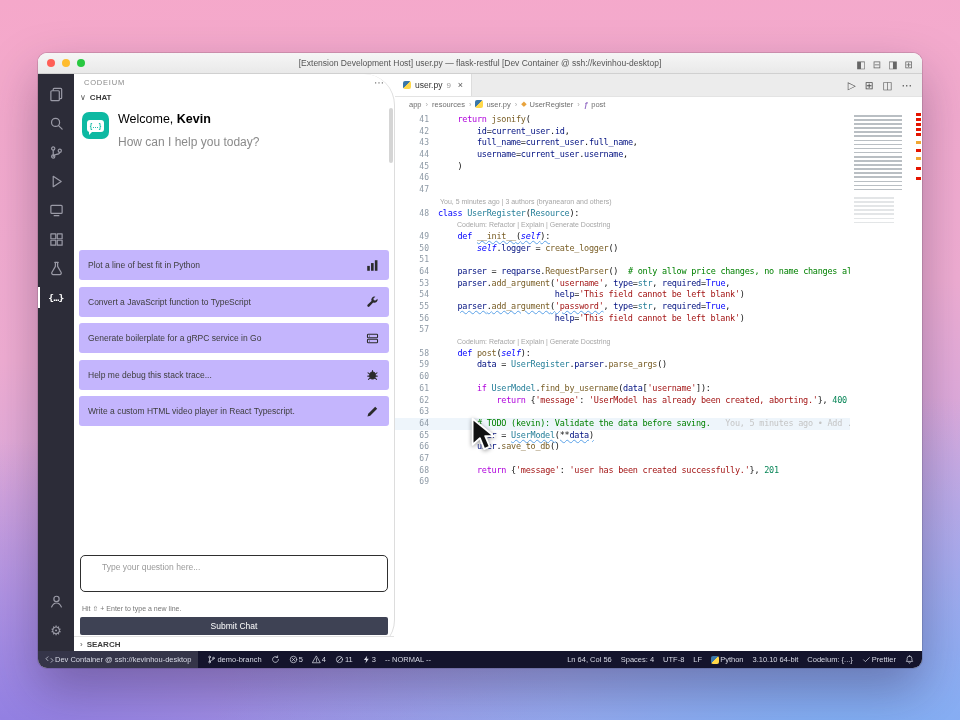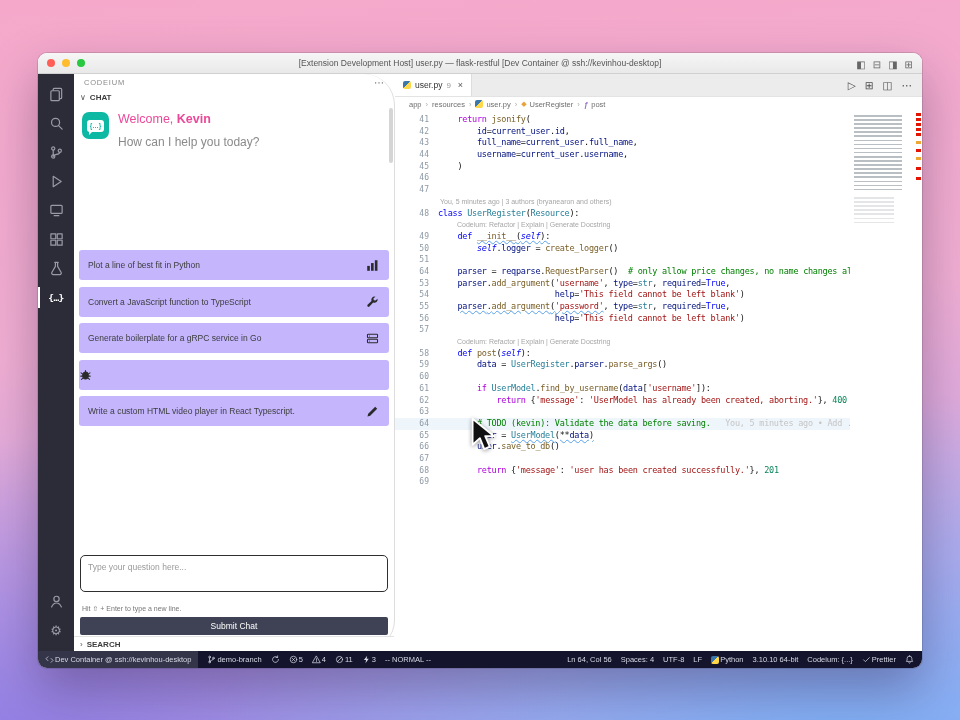--- a/index.html
+++ b/index.html
@@ -38,31 +38,31 @@
   .sb-more{font-size:10px;color:#666;letter-spacing:0;cursor:pointer;}
   .sb-section{display:flex;align-items:center;gap:4px;padding:0 6px;font-weight:700;color:#3c3c3c;font-size:8px;}
   .sb-section.chat{position:absolute;top:16px;left:0;right:0;height:15px;}
   .sb-section.search{position:absolute;bottom:0;left:0;right:0;height:14px;border-top:1px solid #e2e2e2;background:#fff;}
   .chev{font-weight:400;color:#555;}
   .welcome{position:absolute;top:38px;left:8px;right:8px;display:flex;gap:9px;}
   .logo{width:27px;height:27px;border-radius:7px;background:#0db9a2;display:flex;align-items:center;justify-content:center;flex-shrink:0;}
   .bubble{width:17px;height:12px;background:#fff;border-radius:3px;display:flex;align-items:center;justify-content:center;
     color:#0db9a2;font-size:6.5px;font-weight:700;position:relative;}
   .bubble::after{content:'';position:absolute;left:2px;bottom:-3px;border-top:4px solid #fff;border-right:4px solid transparent;}
-  .w-title{font-size:12.5px;color:#ec4899;}
+  .w-title{font-size:12.5px;color:#000000;}
   .w-title b{font-weight:700;}
   .w-sub{font-size:12px;color:#8a8a8a;margin-top:9px;}
   .cards{position:absolute;top:176px;left:5px;right:5px;}
   .card{height:30px;margin-bottom:6.5px;background:#c4b5fd;border-radius:3px;display:flex;align-items:center;cursor:pointer;}
   .card-label{padding-left:9px;color:#3d3d3d;font-size:8.5px;flex:1;}
   .card-icon{margin-right:10px;color:#2b2b2b;display:flex;}
   .card-icon svg{width:13px;height:13px;}
   .clear{position:absolute;top:486px;left:8px;font-size:8px;color:#444;cursor:pointer;}
   .chat-input{position:absolute;top:481px;left:6px;right:6px;height:37px;border:1.5px solid #2f2f2f;border-radius:5px;
-    font-size:8.5px;padding:6px 7px;box-sizing:border-box;font-family:inherit;color:#333;outline:none;resize:none;}
+    font-size:8.5px;padding:6px 21px;box-sizing:border-box;font-family:inherit;color:#333;outline:none;resize:none;}
   .chat-input::placeholder{color:#9a9a9a;}
   .hint{position:absolute;top:531px;left:8px;font-size:7px;color:#777;}
   .submit{position:absolute;top:543px;left:6px;right:6px;height:18px;background:#3e4254;color:#fff;font-size:8.5px;
     border:none;border-radius:2px;font-family:inherit;cursor:pointer;}
   .sb-scrollbar{position:absolute;top:34px;right:1px;width:4px;height:55px;background:#d5d5d5;border-radius:2px;}
   
   .editor{flex:1;display:flex;flex-direction:column;min-width:0;background:#fff;}
   .tabbar{height:22px;background:#ececec;display:flex;align-items:stretch;flex-shrink:0;border-bottom:1px solid #e3e3e3;}
   .tab{background:#fff;display:flex;align-items:center;gap:4px;padding:0 8px;border-right:1px solid #ddd;font-size:8.5px;color:#333;cursor:pointer;}
   .tab-badge{color:#999;font-size:8px;}
@@ -238,20 +238,21 @@
               <span class="card-label">Generate boilerplate for a gRPC service in Go</span>
               <span class="card-icon">
                 <svg viewBox="0 0 16 16" fill="none" stroke="currentColor" stroke-width="1.3" stroke-linecap="round" stroke-linejoin="round">
                   <rect x="1.8" y="2.8" width="12.4" height="4.2" rx="1"></rect>
                   <rect x="1.8" y="9" width="12.4" height="4.2" rx="1"></rect>
                   <path d="M4.2 4.9h.01M4.2 11.1h.01"></path>
                 </svg>
               </span>
             </div>
             <div class="card">
+              <span class="card-label">Help me debug this stack trace...</span>
               <span class="card-icon">
                 <svg viewBox="0 0 16 16" fill="none" stroke="currentColor" stroke-width="1.3" stroke-linecap="round" stroke-linejoin="round">
                   <ellipse cx="8" cy="9.2" rx="3.4" ry="4.2" fill="currentColor"></ellipse>
                   <path d="M8 4.6V3 M4.7 7.5L2.5 6 M4.4 10H2.2 M4.9 12.5l-1.9 1.6 M11.3 7.5L13.5 6 M11.6 10h2.2 M11.1 12.5l1.9 1.6"></path>
                 </svg>
               </span>
             </div>
             <div class="card">
               <span class="card-label">Write a custom HTML video player in React Typescript.</span>
               <span class="card-icon">

